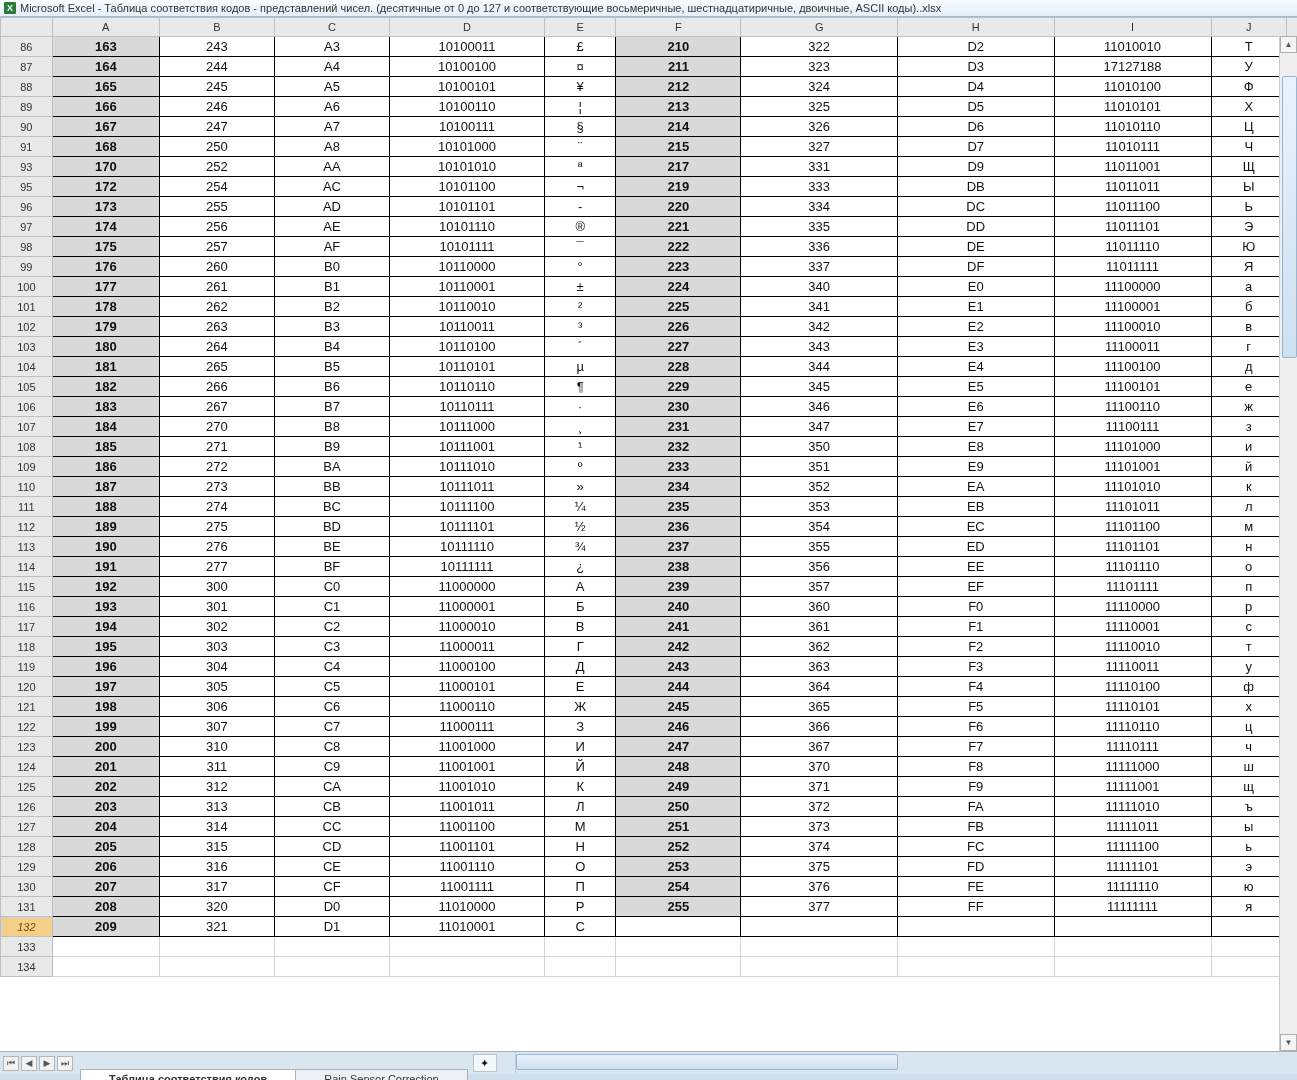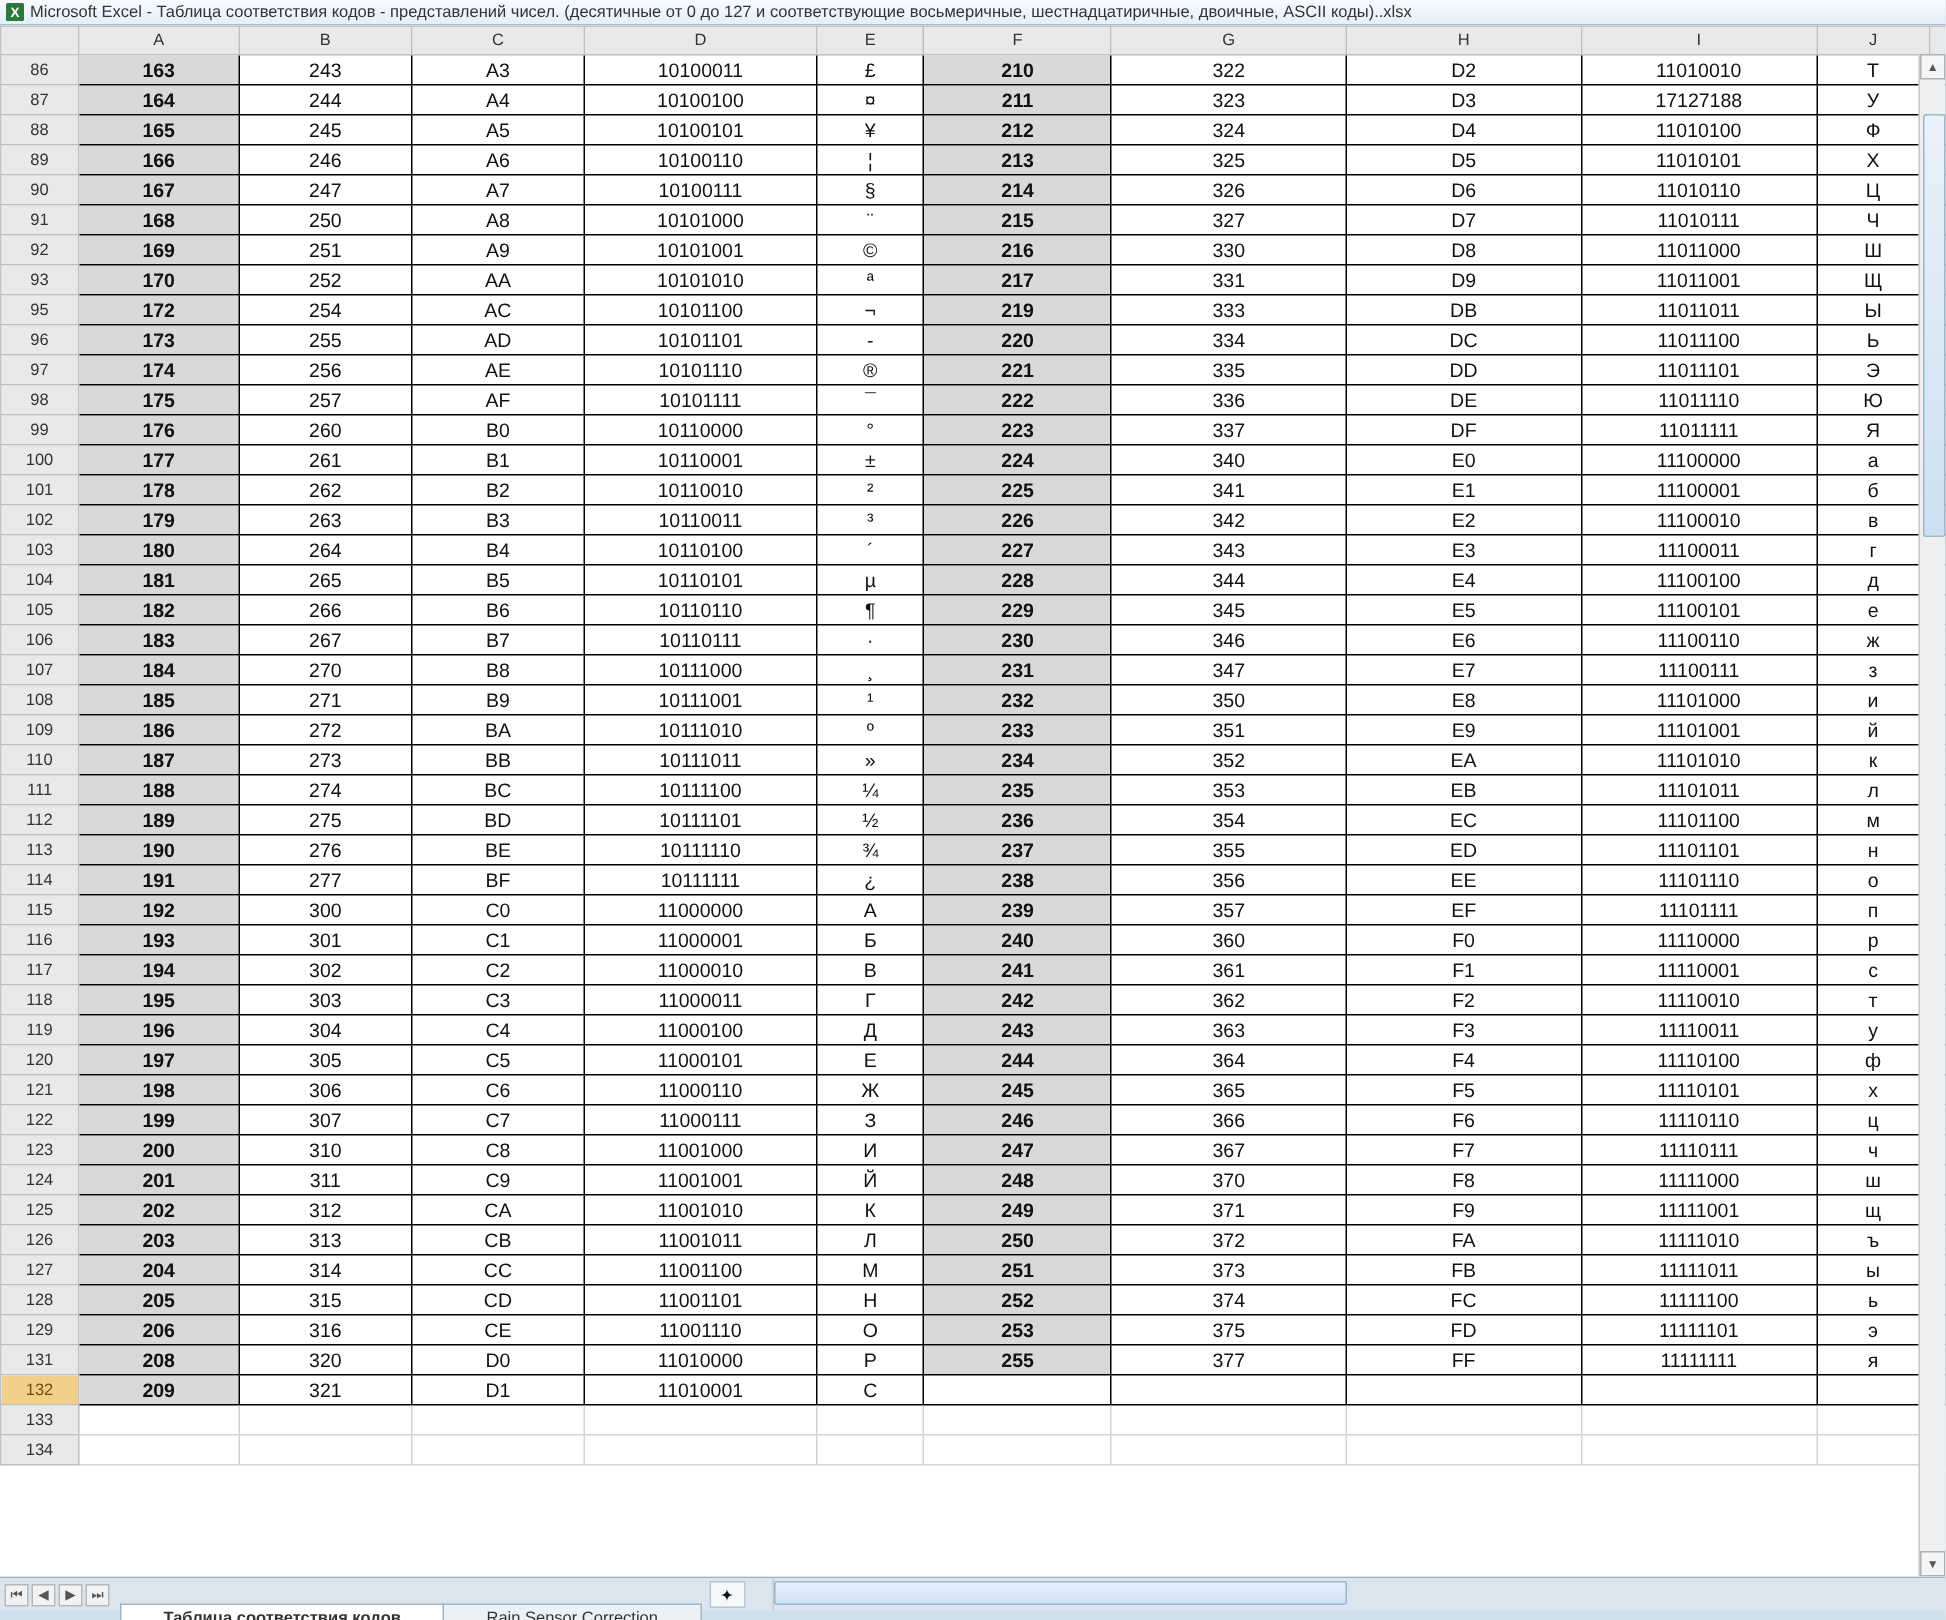--- a/index.html
+++ b/index.html
@@ -74,20 +74,21 @@
     border: 1px solid #bfbfbf;
     font-weight: normal;
     text-align: center;
     font-size: 11px;
     color: #333;
     width: 52px;
   }
   table.grid tbody th.rownum.sel {
     background: #f3d08a;
     color: #7d4a00;
+    font-style: italic;
   }
   
   .col-row { width: 30px; }
   .col-A { width: 108px; }
   .col-B, .col-C { width: 116px; }
   .col-D { width: 156px; }
   .col-E { width: 72px; }
   .col-F { width: 126px; }
   .col-G, .col-H, .col-I { width: 158px; }
   .col-J { width: 76px; }
@@ -297,34 +298,20 @@
             <td class="">10101000</td>
             <td class="">¨</td>
             <td class="bold gray">215</td>
             <td class="">327</td>
             <td class="">D7</td>
             <td class="">11010111</td>
             <td class="">Ч</td>
             <td class="lastcol"></td>
           </tr>
           <tr>
-            <th class="rownum">92</th>
-            <td class="bold gray">169</td>
-            <td class="">251</td>
-            <td class="">A9</td>
-            <td class="">10101001</td>
-            <td class="">©</td>
-            <td class="bold gray">216</td>
-            <td class="">330</td>
-            <td class="">D8</td>
-            <td class="">11011000</td>
-            <td class="">Ш</td>
-            <td class="lastcol"></td>
-          </tr>
-          <tr>
             <th class="rownum">93</th>
             <td class="bold gray">170</td>
             <td class="">252</td>
             <td class="">AA</td>
             <td class="">10101010</td>
             <td class="">ª</td>
             <td class="bold gray">217</td>
             <td class="">331</td>
             <td class="">D9</td>
             <td class="">11011001</td>
@@ -812,20 +799,34 @@
             <td class="bold gray">206</td>
             <td class="">316</td>
             <td class="">CE</td>
             <td class="">11001110</td>
             <td class="">О</td>
             <td class="bold gray">253</td>
             <td class="">375</td>
             <td class="">FD</td>
             <td class="">11111101</td>
             <td class="">э</td>
+            <td class="lastcol"></td>
+          </tr>
+          <tr>
+            <th class="rownum">130</th>
+            <td class="bold gray">207</td>
+            <td class="">317</td>
+            <td class="">CF</td>
+            <td class="">11001111</td>
+            <td class="">П</td>
+            <td class="bold gray">254</td>
+            <td class="">376</td>
+            <td class="">FE</td>
+            <td class="">11111110</td>
+            <td class="">ю</td>
             <td class="lastcol"></td>
           </tr>
           <tr>
             <th class="rownum">131</th>
             <td class="bold gray">208</td>
             <td class="">320</td>
             <td class="">D0</td>
             <td class="">11010000</td>
             <td class="">Р</td>
             <td class="bold gray">255</td>

